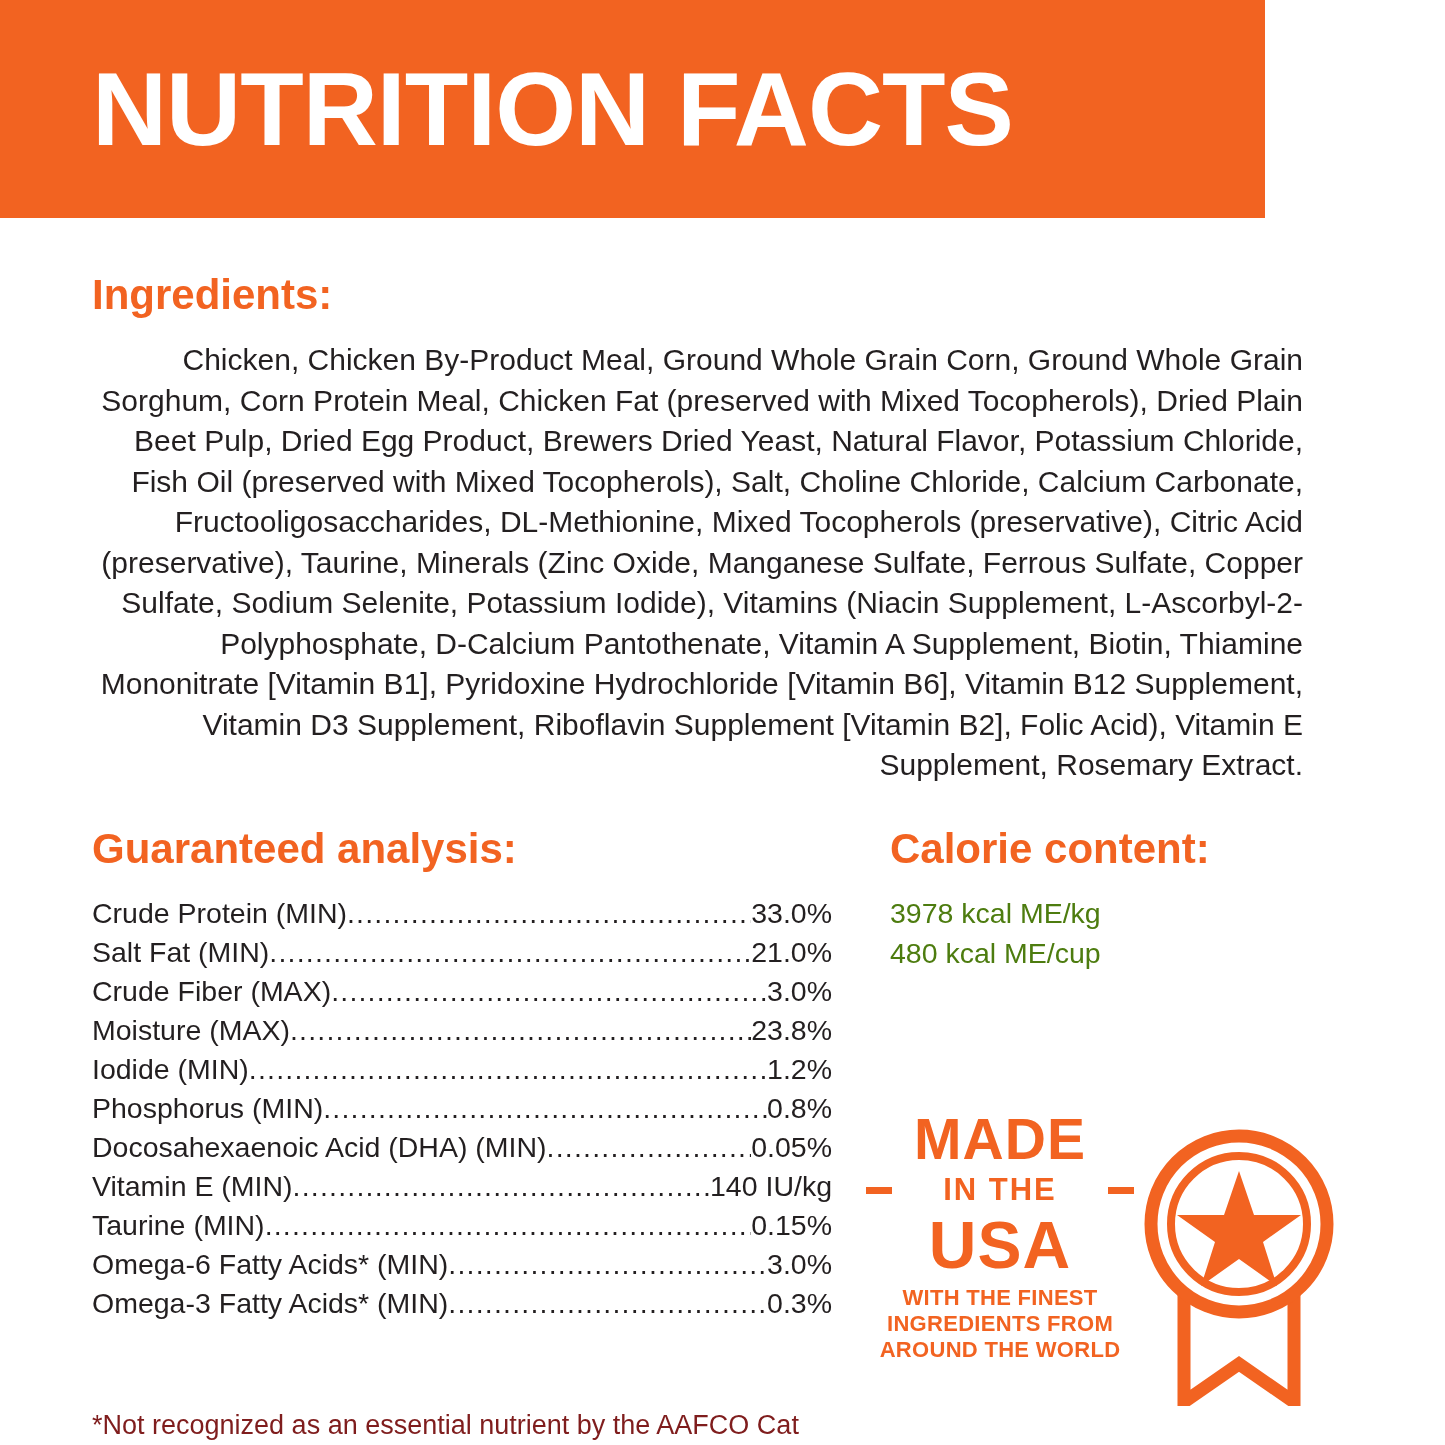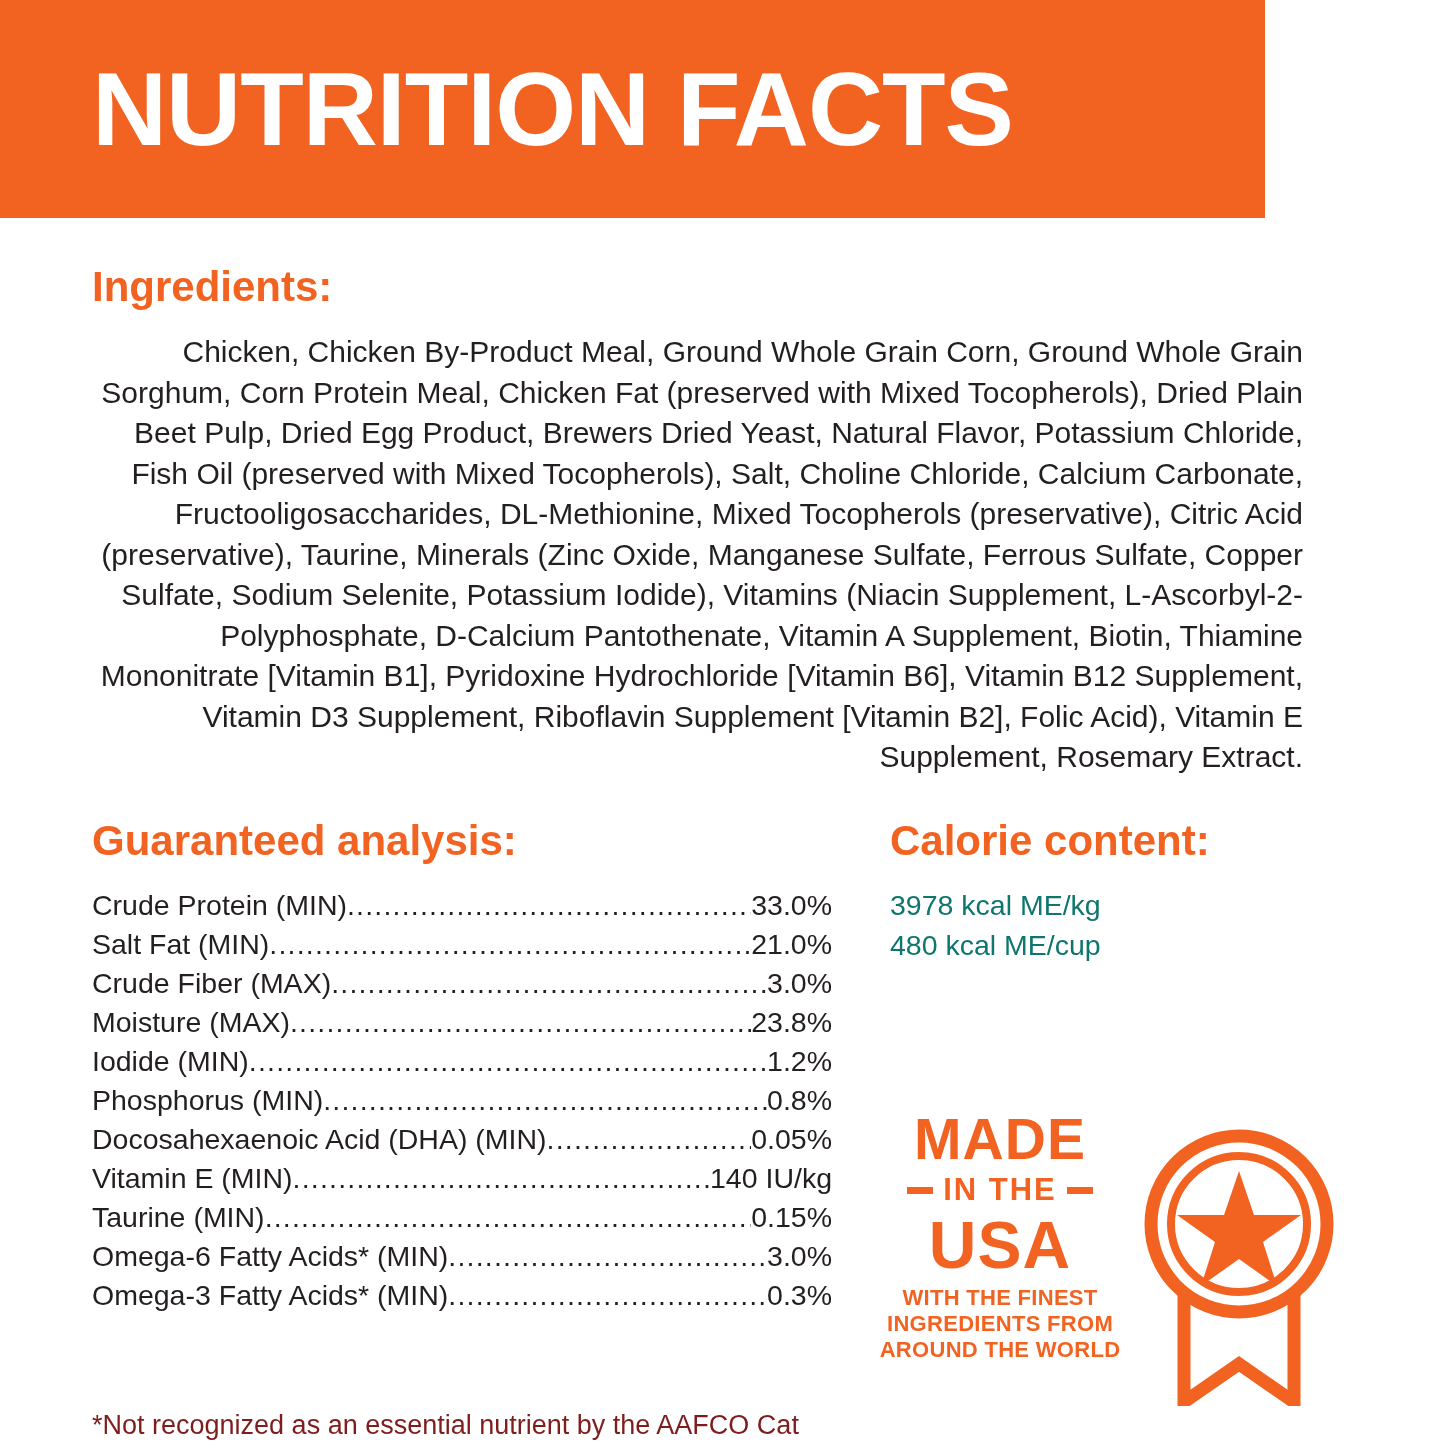--- a/index.html
+++ b/index.html
@@ -39,21 +39,21 @@
     letter-spacing: -1px;
     line-height: 1;
   }
   
   .content {
     position: absolute;
     left: 0;
     top: 218px;
     width: 1395px;
     height: 1227px;
-    padding: 0 92px;
+    padding: 8px 92px;
     box-sizing: border-box;
   }
   .section-heading {
     color: #f26321;
     font-size: 42px;
     font-weight: bold;
     margin: 0;
     line-height: 1.1;
   }
   #ingredients-heading {
@@ -103,21 +103,21 @@
     letter-spacing: 1.2px;
     margin: 0 0px;
   }
   .ga-val {
     flex: 0 0 auto;
   }
   .calorie-lines {
     margin-top: 22px;
     font-size: 28.5px;
     line-height: 1.4;
-    color: #0f766e;
+    color: #4d7c0f;
   }
   
   .badge {
     position: absolute;
     left: 866px;
     top: 1112px;
     width: 470px;
     height: 300px;
   }
   .badge-text {
@@ -134,21 +134,21 @@
     letter-spacing: 1px;
     line-height: 0.98;
   }
   .badge-inthe {
     font-size: 31px;
     font-weight: bold;
     letter-spacing: 2px;
     line-height: 1.45;
     display: flex;
     align-items: center;
-    justify-content: center;
+    justify-content: space-between;
     gap: 10px;
   }
   .badge-inthe .bar {
     display: inline-block;
     width: 26px;
     height: 7px;
     background: #f26321;
   }
   .badge-usa {
     font-size: 66px;

